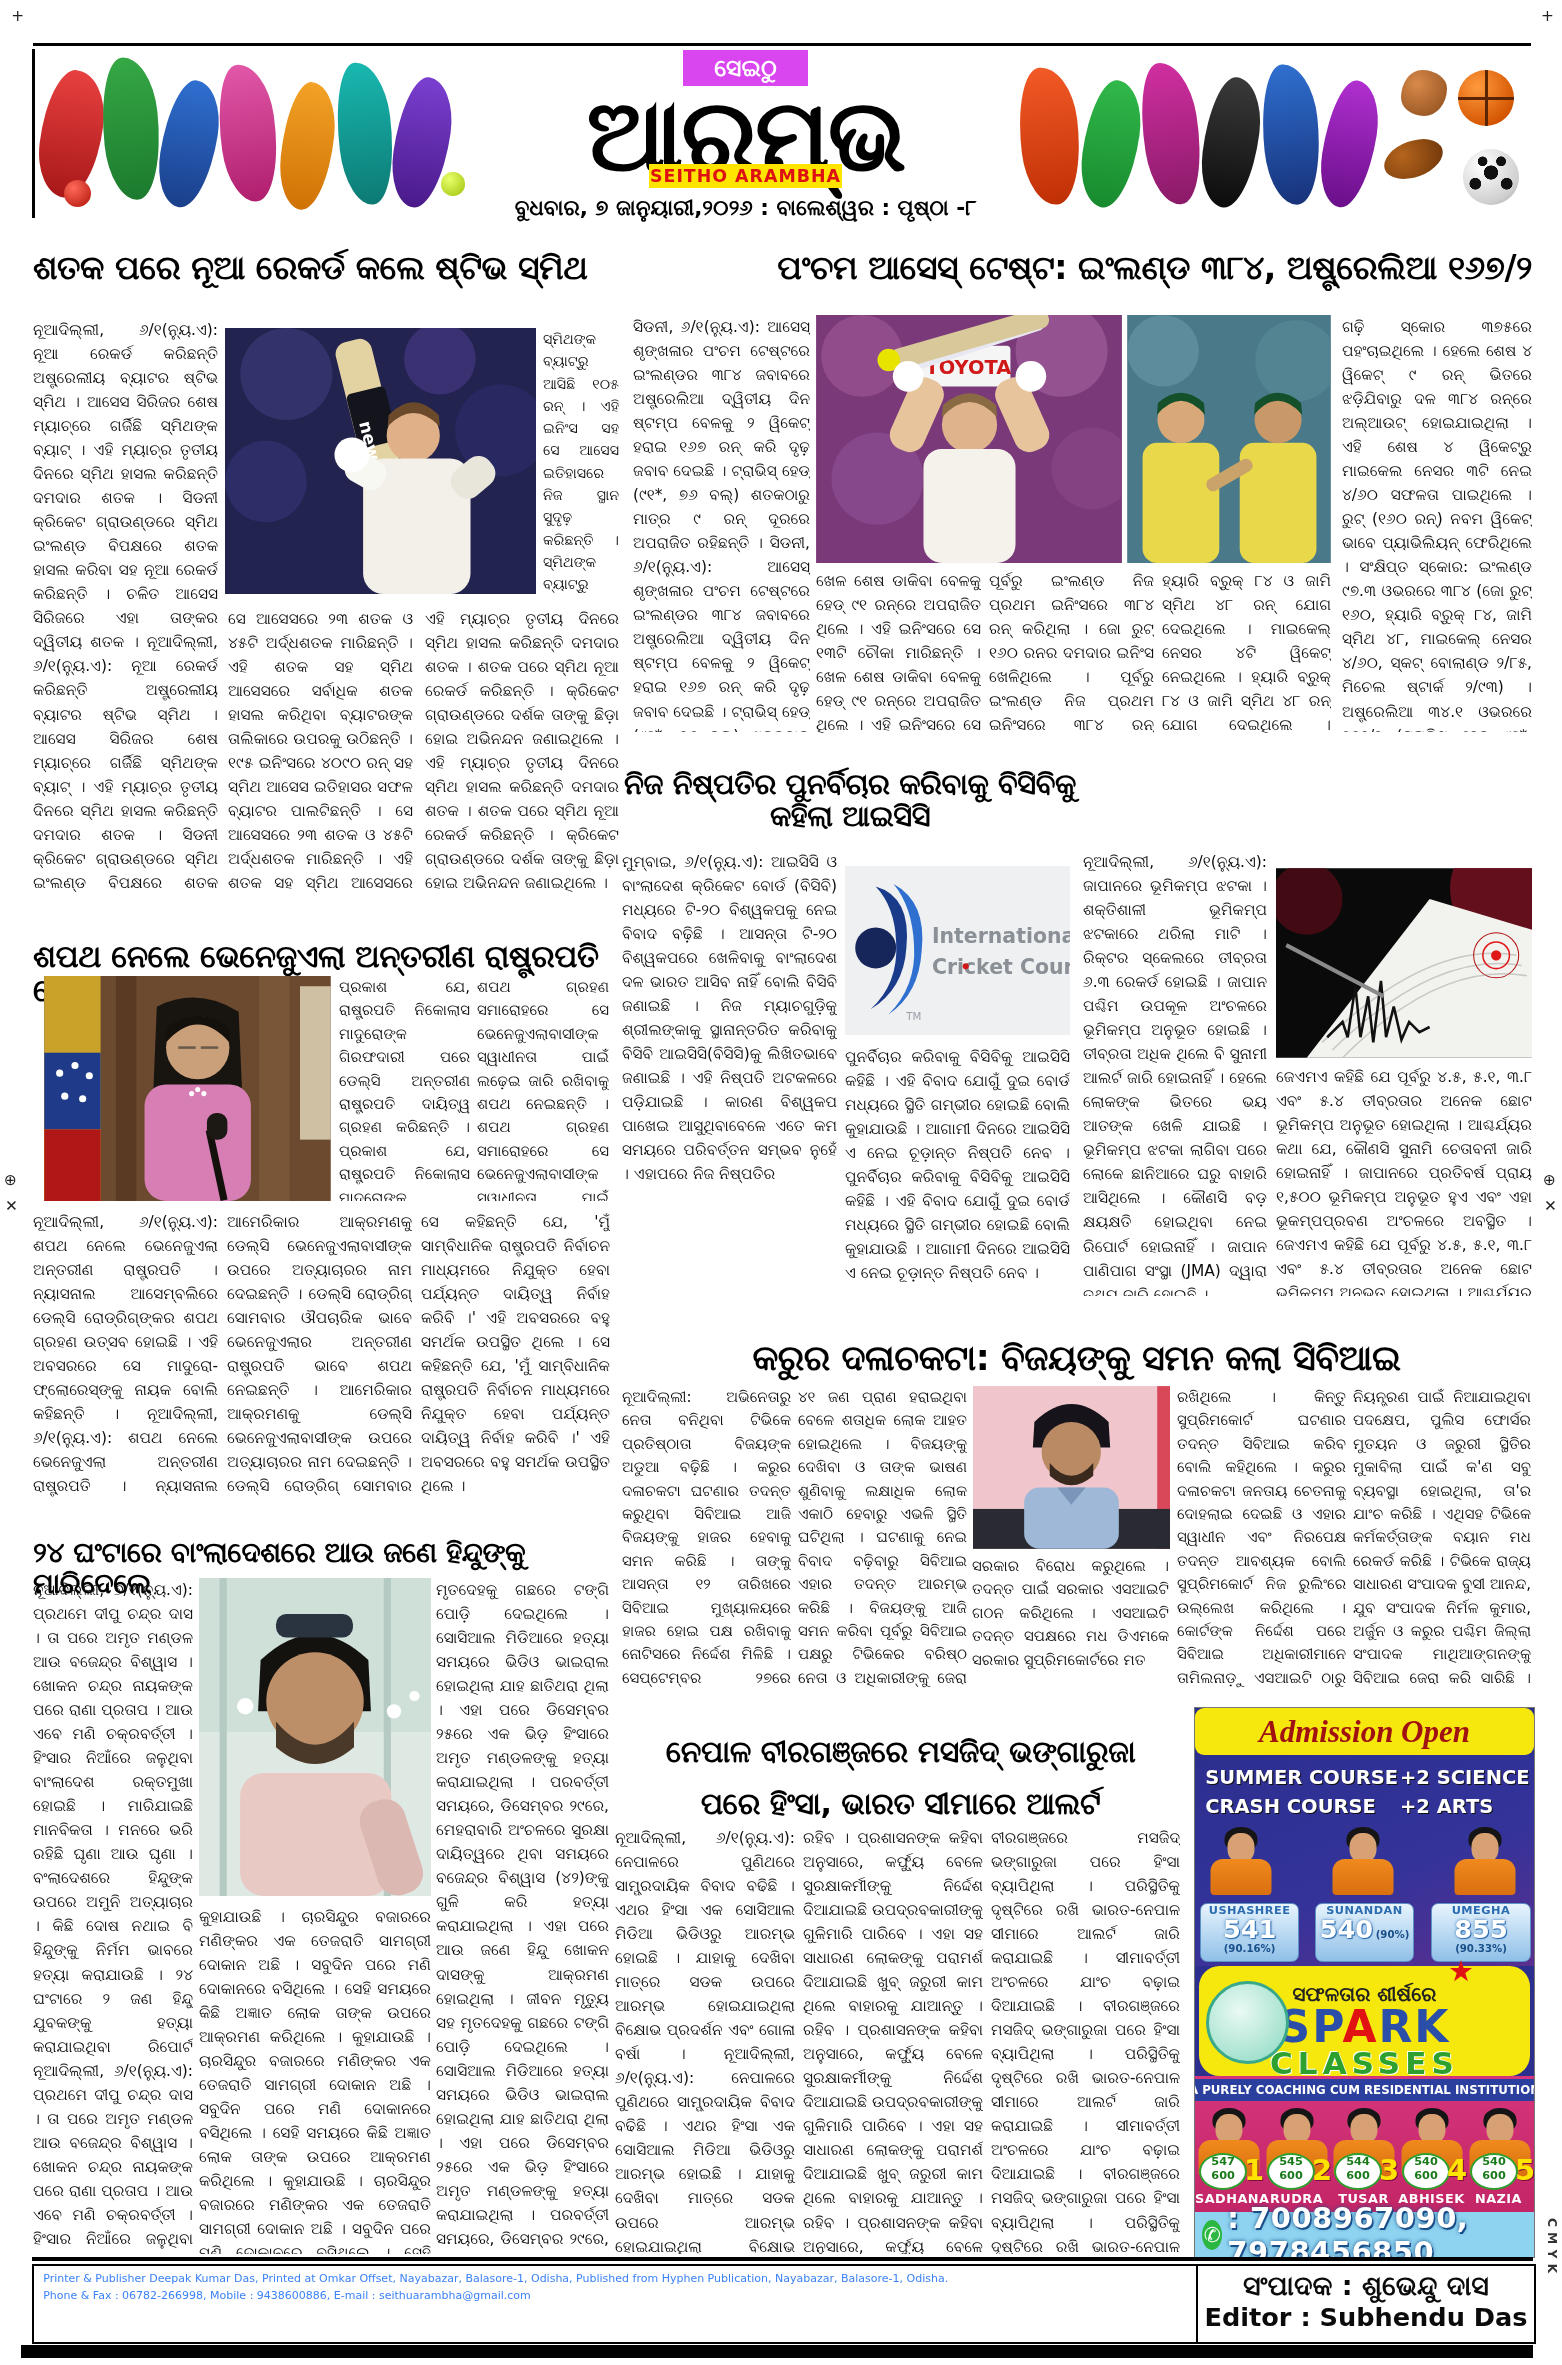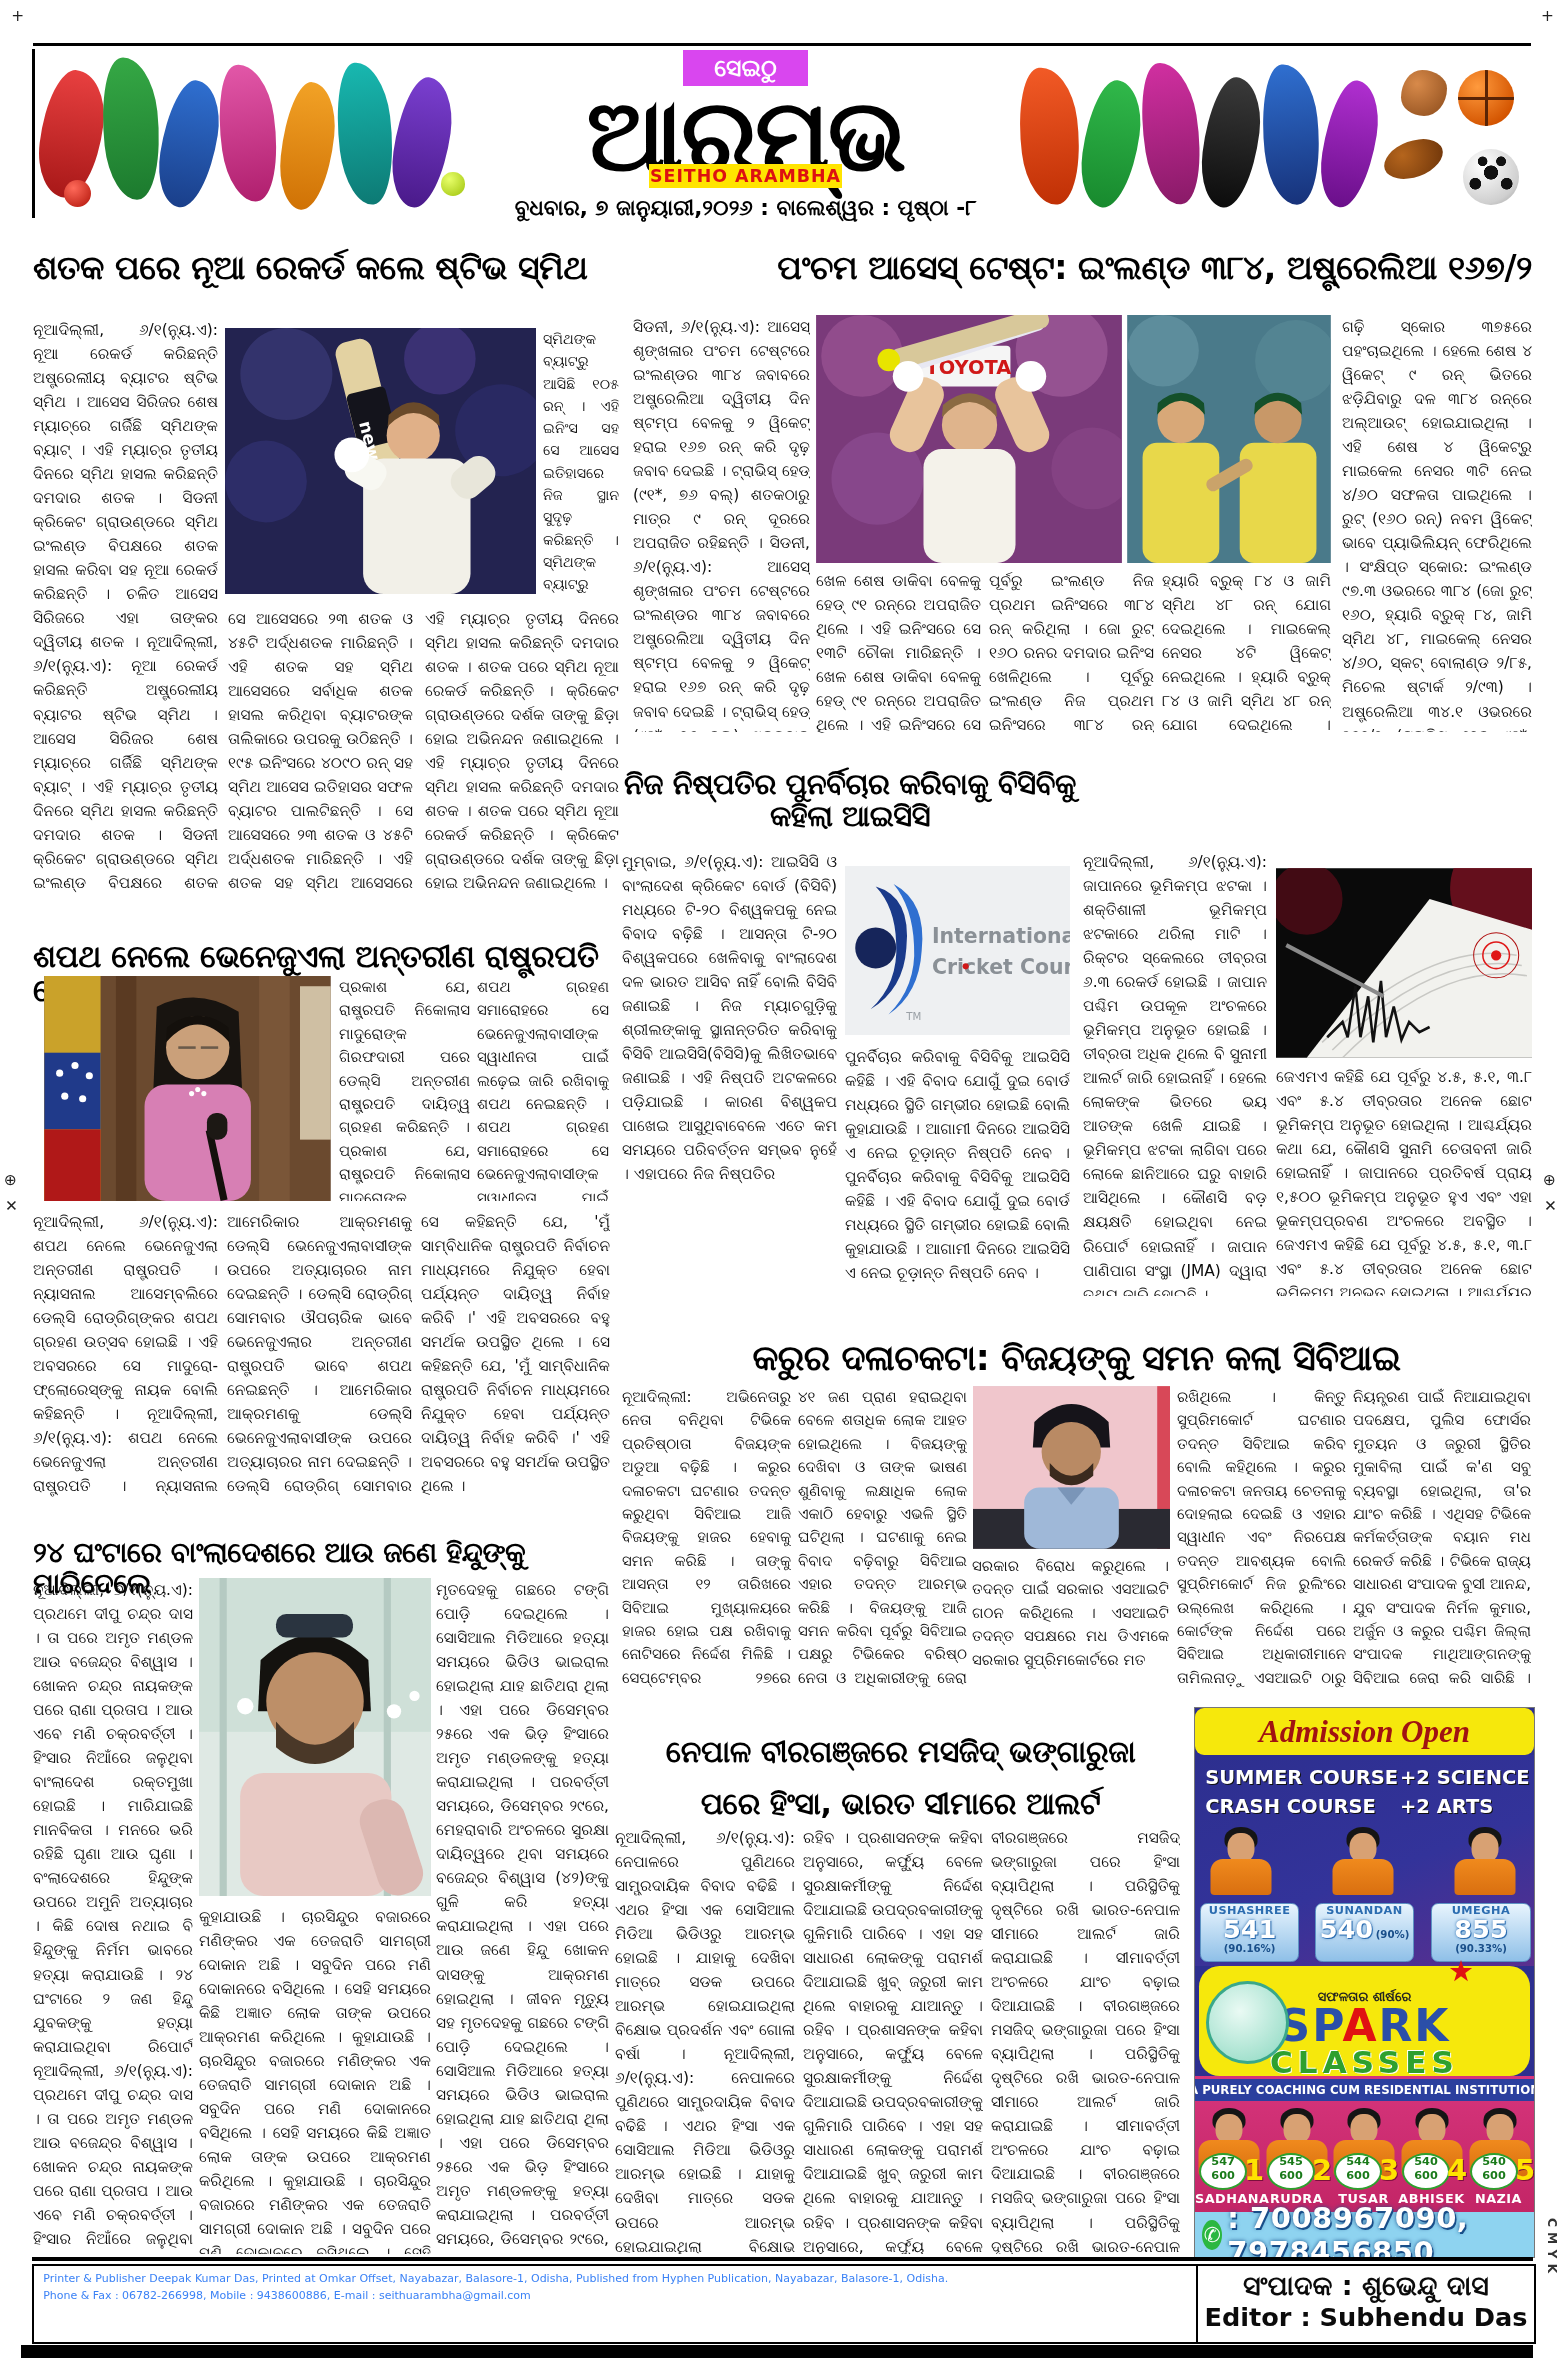--- a/index.html
+++ b/index.html
@@ -335,21 +335,21 @@
         <span class="pc">(90%)</span>
       </div>
       <div class="badge" style="left:236px;top:148px;width:98px;height:57px;">
         <div class="nm">UMEGHA</div>
         <span class="sc">855</span>
         <span class="pc">(90.33%)</span>
       </div>
     </div>
     <div class="ad-logo">
       <div style="position:absolute;left:7.2px;top:15.4px;width:77px;height:77px;border-radius:50%;background:radial-gradient(circle at 40% 35%,#eafaf4,#8ad8c0);border:3.1px solid #3aa88a;"></div>
-      <div style="margin-top:23px;font-size:13px;font-weight:800;color:#222;">ସଫଳତାର ଶୀର୍ଷରେ</div>
+      <div style="margin-top:16px;font-size:20px;font-weight:800;color:#222;">ସଫଳତାର ଶୀର୍ଷରେ</div>
       <div class="spark">SP<span class="redA">A</span>RK</div>
       <div class="classes">CLASSES</div>
       <div class="tagline"><span>Reassures Your Confidence</span> <span class="nw">in a New Way.</span></div>
       <div class="iso">An ISO 9001:2015 Certified Organization</div>
       <div style="position:absolute;right:56px;top:-12.3px;color:#e01212;font-size:29px;">★</div>
     </div>
     <div class="ad-pink">
       <div class="pill">A PURELY COACHING CUM RESIDENTIAL INSTITUTION</div>
       <div class="stu" style="left:3.1px;top:32px;width:61px;height:67px;">
           <div class="hair"></div>

